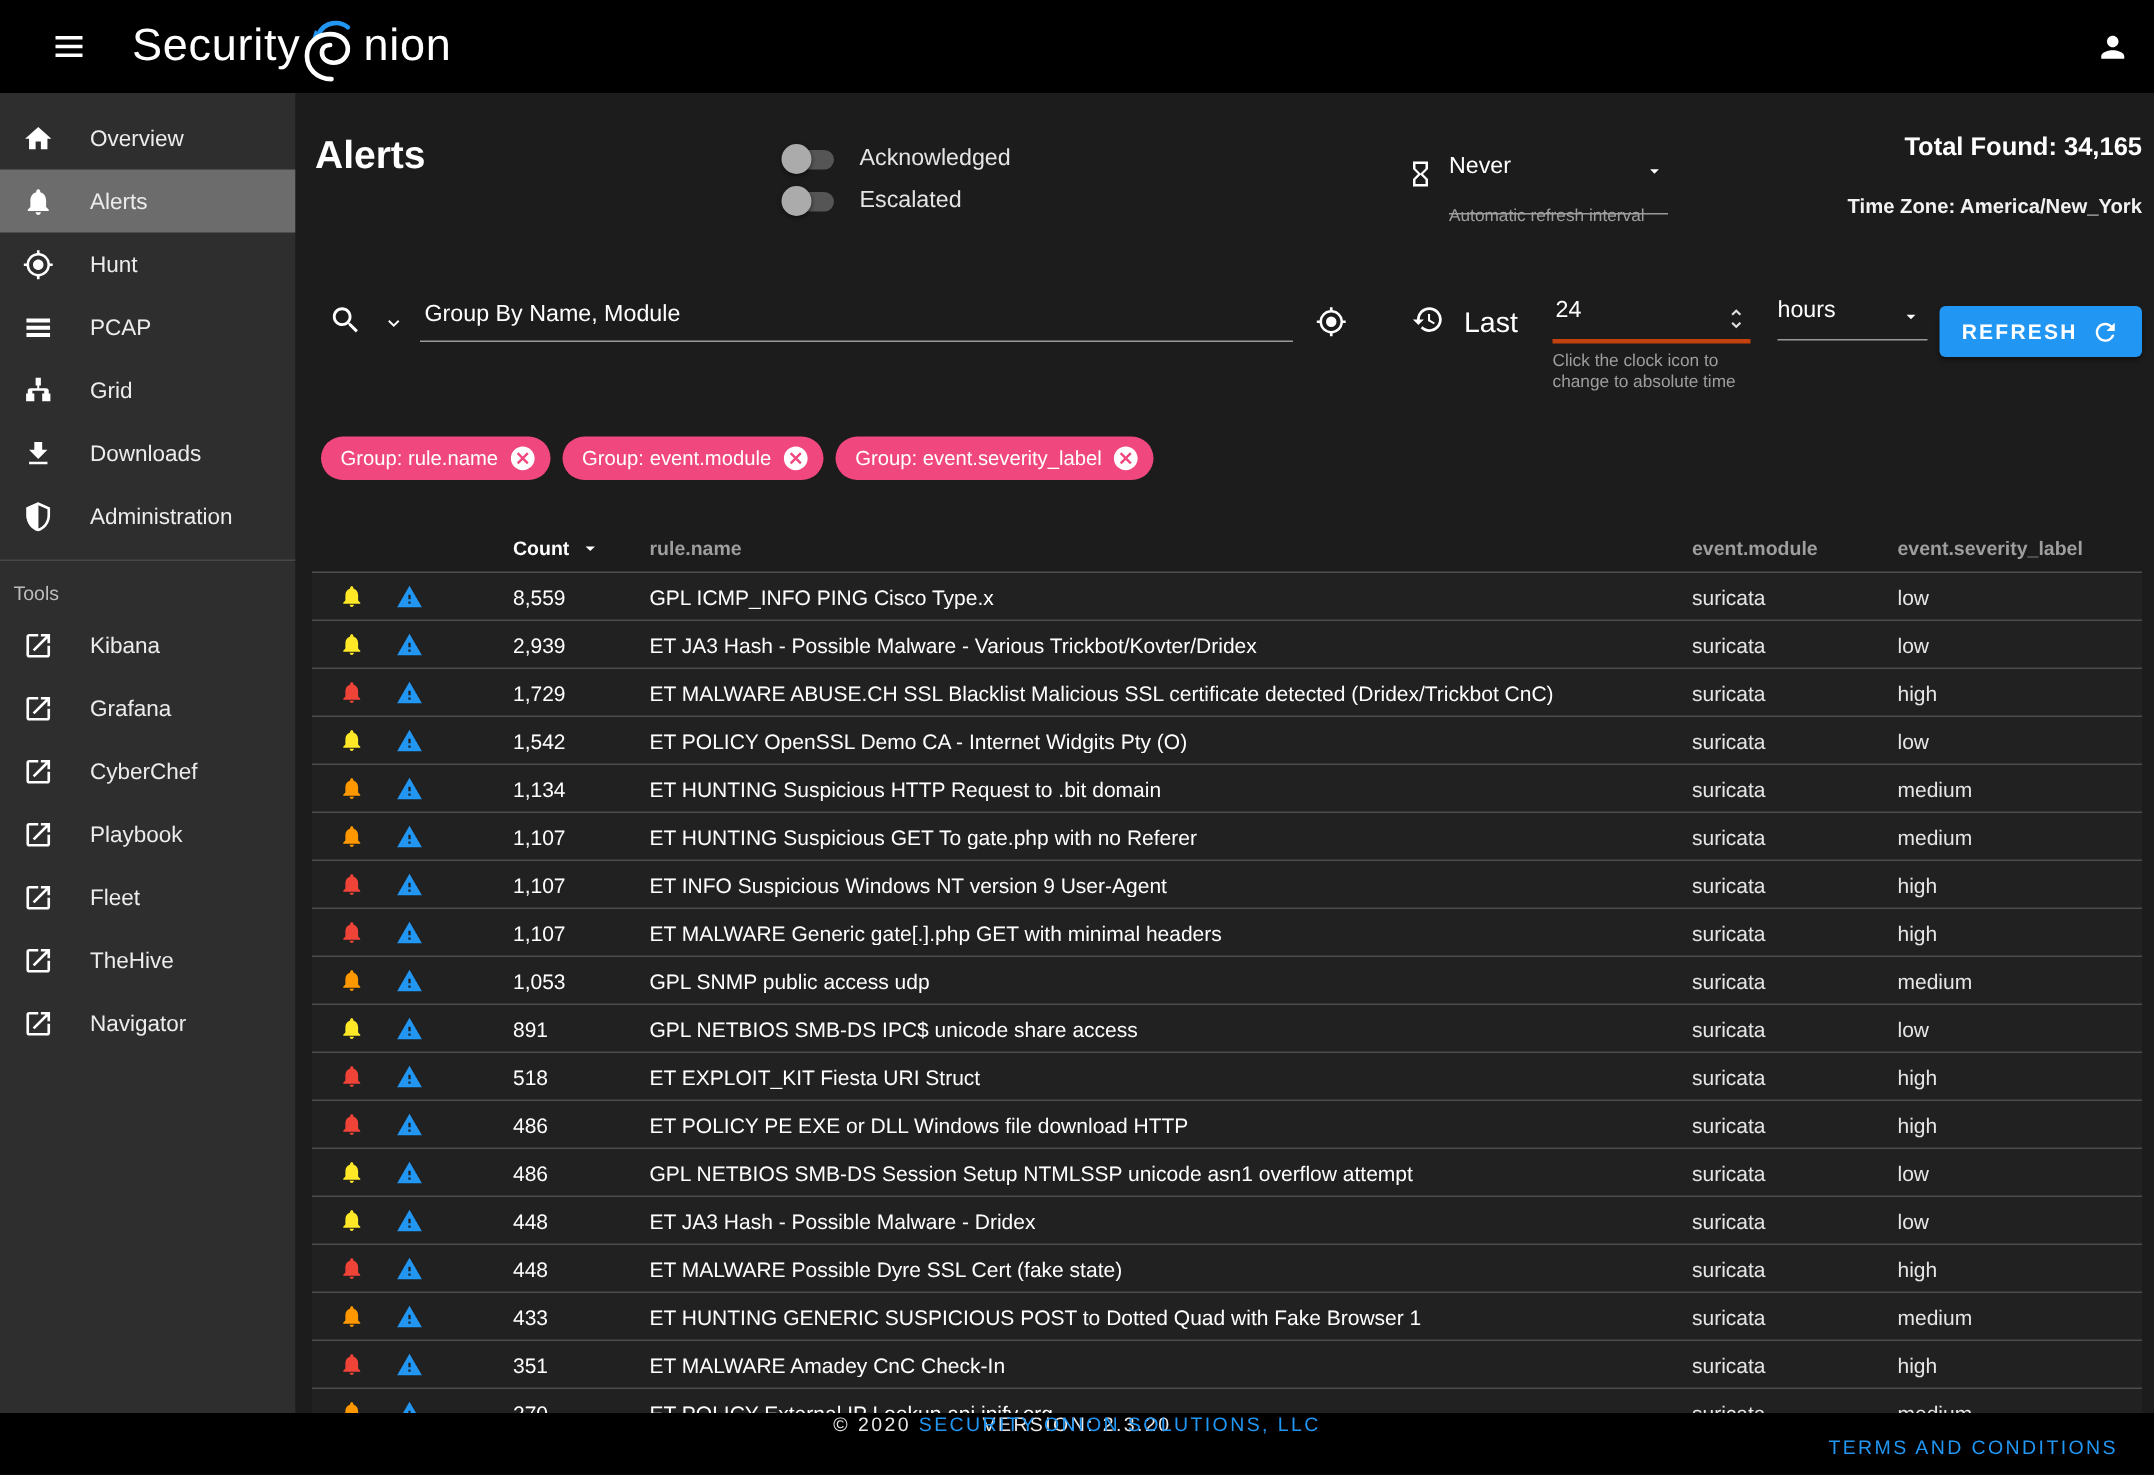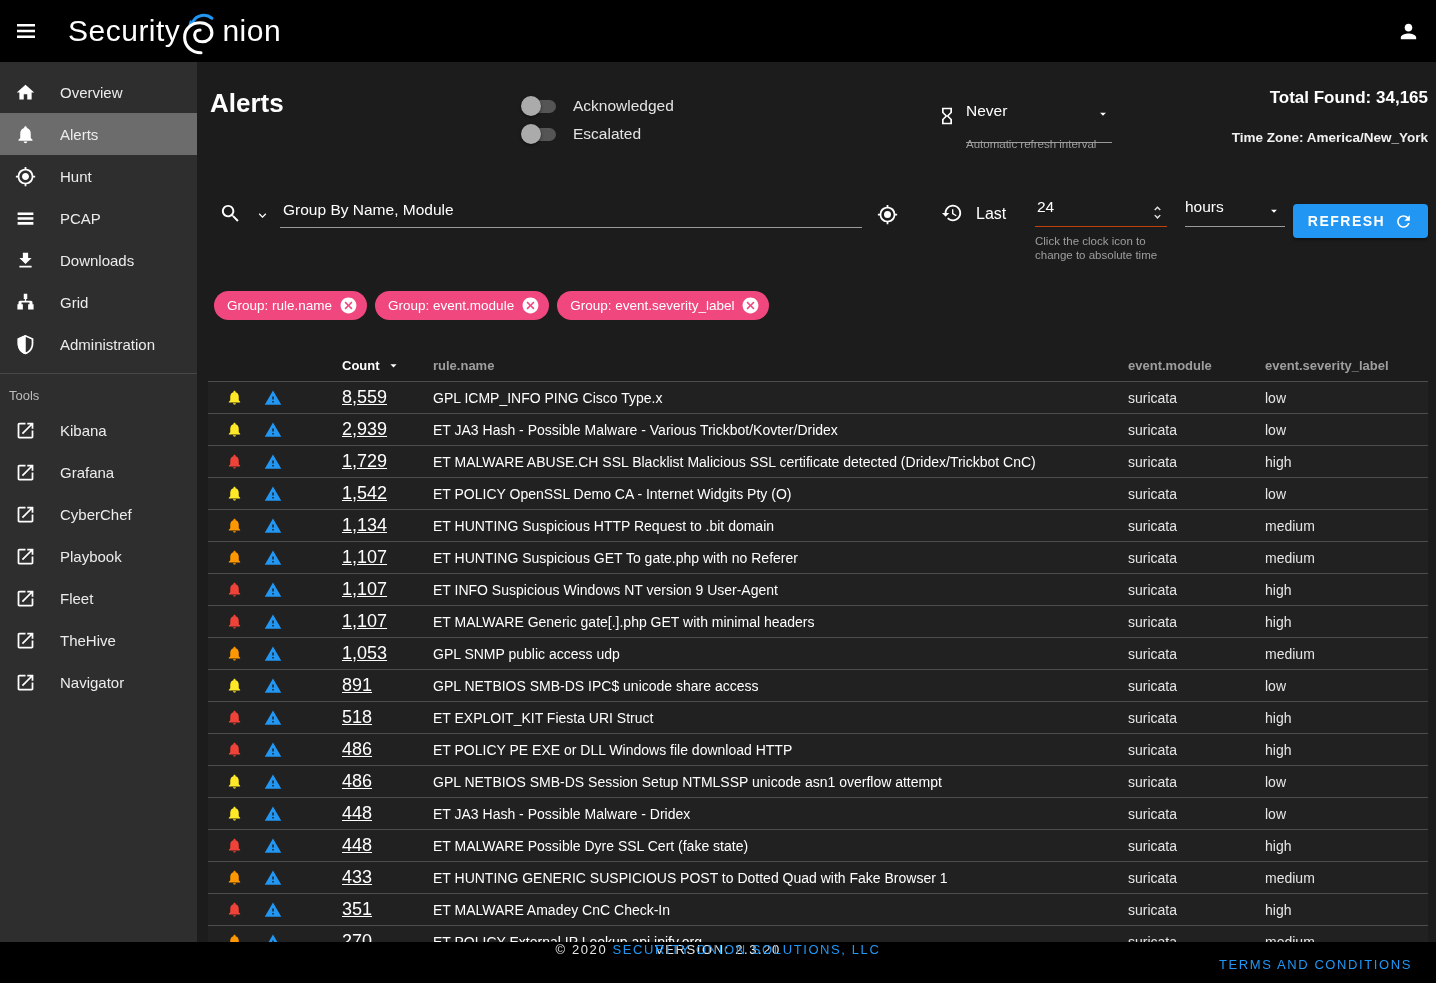--- a/index.html
+++ b/index.html
@@ -2,21 +2,21 @@
 <html><head>
 <meta charset="utf-8">
 <style>
   * { margin:0; padding:0; box-sizing:border-box; }
   html,body { width:1436px; height:983px; background:#000; font-family:"Liberation Sans","DejaVu Sans",sans-serif; }
   .app { position:relative; width:1436px; height:983px; background:#1b1b1b; overflow:hidden; }
 
   svg { display:block; fill:currentColor; }
 
   
-  .topbar { position:absolute; top:0; left:0; width:100%; height:62px; background:#000; display:flex; align-items:center; }
+  .topbar { position:absolute; top:0; left:0; width:100%; height:62px; background:#000; display:flex; align-items:center;padding-left:20px; }
   .menu-btn { width:24px; height:24px; color:#fff; margin-left:14px; cursor:pointer; }
   .brand { display:flex; align-items:center; margin-left:30px; color:#fff; font-size:30px; letter-spacing:.5px; }
   .brand .onion { width:40px; height:46px; margin:0 1px; position:relative; top:2px; }
   .account-btn { margin-left:auto; margin-right:16px; width:23px; height:23px; color:#fff; cursor:pointer; }
 
   
   .sidebar { position:absolute; top:62px; left:0; width:197px; bottom:41px; background:#2e2e2e; padding-top:9px; }
   .nav-item { height:42px; display:flex; align-items:center; padding-left:15px; color:#ececec; font-size:15px; cursor:pointer; }
   .nav-item .ni-icon { width:21px; height:21px; margin-right:24px; color:#fff; flex:0 0 auto; }
   .nav-item.active { background:#6c6c6c; }
@@ -49,22 +49,22 @@
   .totals .total-found { color:#fff; font-size:17px; font-weight:bold; }
   .totals .tz { color:#f2f2f2; font-size:13.5px; font-weight:bold; margin-top:22px; }
 
   
   .search-icon { position:absolute; left:22px; top:140px; width:23px; height:23px; color:#fff; cursor:pointer; }
   .query-chevron { position:absolute; left:58px; top:146px; width:15px; height:15px; color:#fff; cursor:pointer; }
   .query-input { position:absolute; left:83px; top:136px; width:582px; height:30px; background:transparent; border:none; border-bottom:1px solid #9a9a9a; color:#fff; font-size:15.5px; font-family:inherit; outline:none; padding:0 26px 6px 3px; }
   .target-icon { position:absolute; left:680px; top:142px; width:21px; height:21px; color:#fff; cursor:pointer; }
 
   .history-icon { position:absolute; left:744px; top:140px; width:22px; height:22px; color:#fff; cursor:pointer; }
-  .last-label { position:absolute; left:779px; top:143px; color:#fff; font-size:16px; }
-  .rel-value { position:absolute; left:838px; top:136px; width:132px; background:transparent; border:none; border-bottom:1px solid #c2410c; color:#fff; font-size:15.5px; font-family:inherit; outline:none; padding:0 22px 10px 2px; }
+  .last-label { position:absolute; left:779px; top:143px; color:#fff; font-size:19px; }
+  .rel-value { position:absolute; left:838px; top:136px; width:132px; background:transparent; border:none; border-bottom:3px solid #c2410c; color:#fff; font-size:15.5px; font-family:inherit; outline:none; padding:0 22px 10px 2px; }
   .stepper-icon { position:absolute; left:952px; top:142px; width:17px; height:17px; color:#e0e0e0; cursor:pointer; }
   .time-hint { position:absolute; left:838px; top:172px; color:#9e9e9e; font-size:11.5px; line-height:14px; white-space:nowrap; }
   .unit-select { position:absolute; left:988px; top:136px; width:100px; border-bottom:1px solid #9a9a9a; padding-bottom:10px; color:#fff; font-size:15.5px; cursor:pointer; }
   .unit-select .caret { position:absolute; right:4px; top:6px; width:14px; height:14px; color:#fff; }
 
   .refresh-btn { position:absolute; left:1096px; top:142px; width:135px; height:34px; background:#2196f3; border:none; border-radius:4px; color:#fff; font-size:14px; font-family:inherit; font-weight:bold; letter-spacing:1.5px; display:flex; align-items:center; justify-content:center; gap:9px; cursor:pointer; box-shadow:0 2px 3px rgba(0,0,0,.4); }
   .refresh-btn .r-icon { width:19px; height:19px; }
 
   
   .chips { position:absolute; left:17px; top:229px; display:flex; gap:8px; }
@@ -78,21 +78,21 @@
   .thead .h-count { color:#fff; font-size:13px; font-weight:bold; padding-left:36px; display:flex; align-items:center; cursor:pointer; }
   .thead .sort-arrow { width:15px; height:15px; color:#fff; margin-left:6px; }
   .thead .h-col { color:#9e9e9e; font-size:13px; font-weight:bold; cursor:pointer; }
   .trow { height:32px; background:#212121; border-top:1px solid #4d4d4d; cursor:pointer; }
   .icon-cell { display:flex; align-items:center; }
   .bell { width:17px; height:17px; }
   .bell.low { color:#ffe927; }
   .bell.medium { color:#ff9800; }
   .bell.high { color:#ef4338; }
   .warn { width:18px; height:18px; color:#2196f3; }
-  .trow .count { color:#fff; font-size:18px; padding-left:36px;text-decoration:underline; }
+  .trow .count { color:#fff; font-size:14px; padding-left:36px; }
   .trow .rule { color:#fff; font-size:14px; white-space:nowrap; overflow:hidden; }
   .trow .module, .trow .severity { color:#e6e6e6; font-size:14px; }
 </style>
 </head>
 <body>
 
 <div class="app">
 
   <header class="topbar">
     <span class="menu-btn">
@@ -153,33 +153,33 @@
             <svg viewBox="0 0 24 24">
               <path d="M3 5h18v3H3zm0 5.5h18v3H3zm0 5.5h18v3H3z"></path>
             </svg>
           </span>
           <span>PCAP</span>
         </div>
 
         <div class="nav-item">
           <span class="ni-icon">
             <svg viewBox="0 0 24 24">
+              <path d="M10 2v6h1.25v2H6c-1.1 0-2 .9-2 2v2H2.75v6H9v-6H7.5v-2h9v2H15v6h6.25v-6H20v-2c0-1.1-.9-2-2-2h-5.25V8H14V2h-4z"></path>
+            </svg>
+          </span>
+          <span>Grid</span>
+        </div>
+
+        <div class="nav-item">
+          <span class="ni-icon">
+            <svg viewBox="0 0 24 24">
               <path d="M19 9h-4V3H9v6H5l7 7 7-7zM5 18v2h14v-2H5z"></path>
             </svg>
           </span>
           <span>Downloads</span>
-        </div>
-
-        <div class="nav-item">
-          <span class="ni-icon">
-            <svg viewBox="0 0 24 24">
-              <path d="M10 2v6h1.25v2H6c-1.1 0-2 .9-2 2v2H2.75v6H9v-6H7.5v-2h9v2H15v6h6.25v-6H20v-2c0-1.1-.9-2-2-2h-5.25V8H14V2h-4z"></path>
-            </svg>
-          </span>
-          <span>Grid</span>
         </div>
 
         <div class="nav-item">
           <span class="ni-icon">
             <svg viewBox="0 0 24 24">
               <path d="M12 1 3 5v6c0 5.55 3.84 10.74 9 12 5.16-1.26 9-6.45 9-12V5l-9-4zm0 2.18 7 3.12V11c0 4.52-3.02 8.69-7 9.93V3.18z" fill-rule="evenodd"></path>
               <path d="M12 1 3 5v6c0 5.55 3.84 10.74 9 12V1z"></path>
             </svg>
           </span>
           <span>Administration</span>

